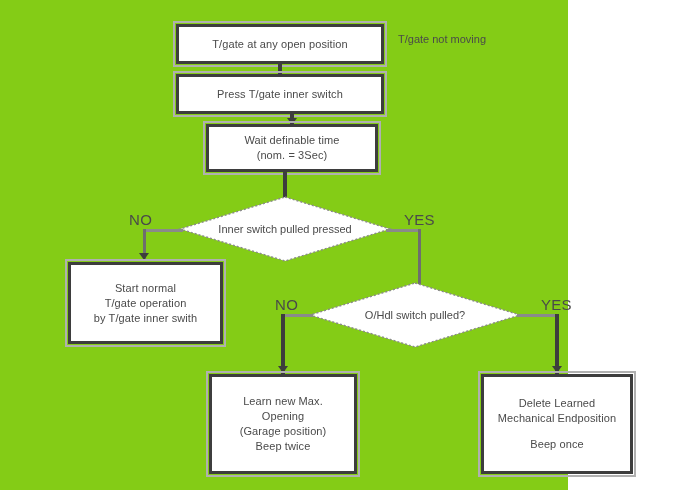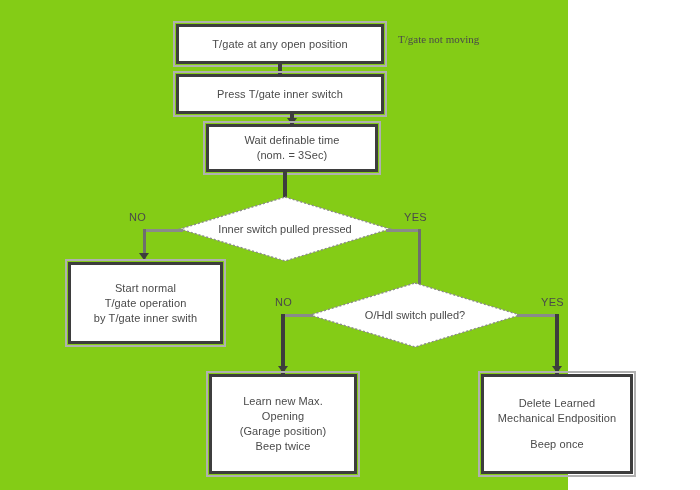--- a/index.html
+++ b/index.html
@@ -95,21 +95,21 @@
   
   .free-text {
     position: absolute;
     color: #4a4a4a;
     font-size: 11px;
     white-space: nowrap;
   }
   .branch-label {
     position: absolute;
     color: #4a4a4a;
-    font-size: 11px;
+    font-size: 15px;
     white-space: nowrap;
     letter-spacing: 0.3px;
   }
 
   
   #box-open        { left: 176px; top: 24px;  width: 208px; height: 40px; }
   #box-press       { left: 176px; top: 74px;  width: 208px; height: 40px; justify-content: center; }
   #box-wait        { left: 206px; top: 124px; width: 172px; height: 48px; }
   #box-startnormal { left: 68px;  top: 262px; width: 155px; height: 82px; }
   #box-learn       { left: 209px; top: 374px; width: 148px; height: 100px; }
@@ -120,21 +120,21 @@
 </style>
 </head>
 <body>
 
 <div id="flowchart">
 
   <div class="node-box" id="box-open">
     <span class="ln">T/gate at any open position</span>
   </div>
 
-  <div class="free-text" style="left:398px; top:33px;font-family:Liberation Serif, serif;">T/gate not moving</div>
+  <div class="free-text" style="left:398px; top:33px;">T/gate not moving</div>
 
   <div class="conn-v" style="left:278px; top:64px; height:12px;"></div>
 
   <div class="node-box" id="box-press">
     <span class="ln">Press T/gate inner switch</span>
   </div>
 
   <div class="conn-v" style="left:290px; top:114px; height:13px;"></div>
   <div class="arrow-down" style="left:287px; top:118px;"></div>
 

